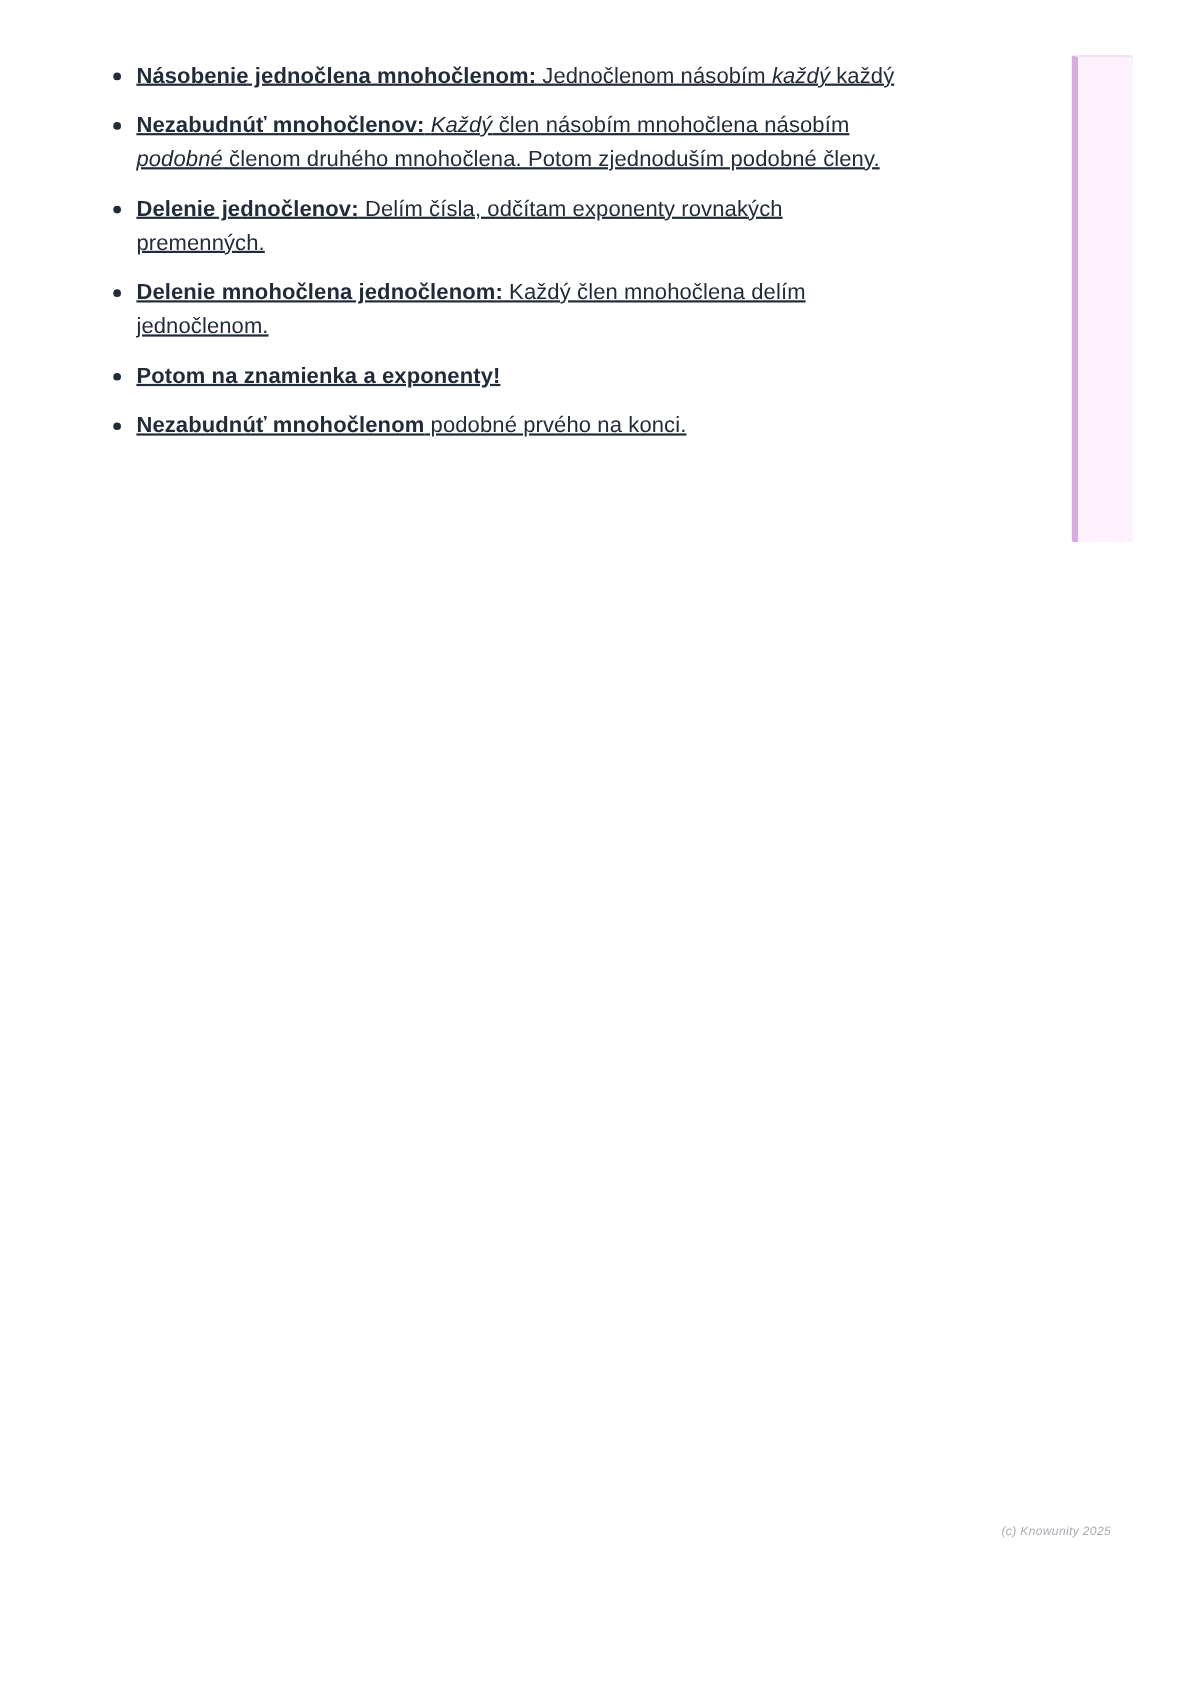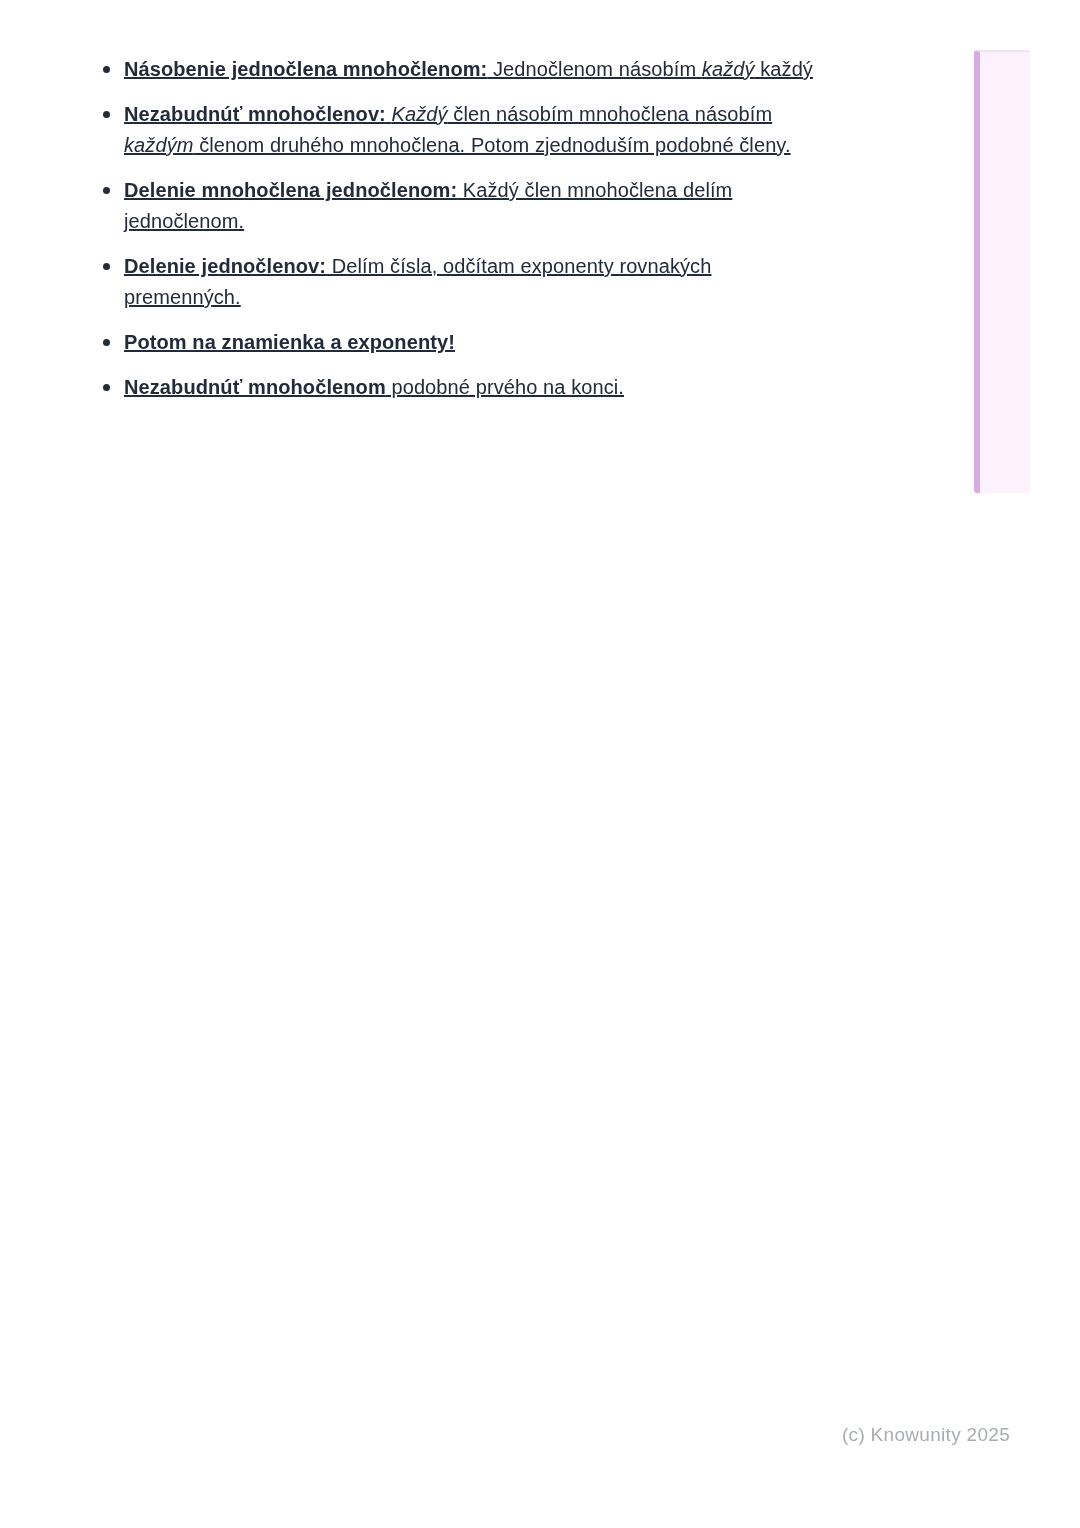--- a/index.html
+++ b/index.html
@@ -55,45 +55,46 @@
     width:56px;
     height:443px;
     background:var(--highlight-fill);
     border-left:6px solid var(--highlight-edge);
     border-top:2px solid var(--highlight-top);
     border-radius:3px 3px 3px 3px;
   }
   .footer{
     position:absolute;
     right:70px;
-    top:1427px;
-    font-size:19px;
+    top:1385px;
+    font-size:11px;
     line-height:15px;
     color:var(--footer-text);
     letter-spacing:0.3px;
+    font-style:italic;
   }
 </style>
 </head>
 <body>
 
 <ul class="notes-list">
     <li>
       <span class="line"><span class="seg bold">Násobenie jednočlena mnohočlenom:</span><span class="seg regular"> Jednočlenom násobím </span><span class="seg italic">každý</span><span class="seg regular"> každý</span></span>
     </li>
     <li>
       <span class="line"><span class="seg bold">Nezabudnúť mnohočlenov:</span><span class="seg regular"> </span><span class="seg italic">Každý</span><span class="seg regular"> člen násobím mnohočlena násobím</span></span>
-      <span class="line"><span class="seg italic">každým</span><span class="seg regular"> členom druhého mnohočlena. Potom zjednoduším podobné členy.</span></span>
+      <span class="line"><span class="seg italic">podobné</span><span class="seg regular"> členom druhého mnohočlena. Potom zjednoduším podobné členy.</span></span>
+    </li>
+    <li>
+      <span class="line"><span class="seg bold">Delenie jednočlenov:</span><span class="seg regular"> Delím čísla, odčítam exponenty rovnakých</span></span>
+      <span class="line"><span class="seg regular">premenných.</span></span>
     </li>
     <li>
       <span class="line"><span class="seg bold">Delenie mnohočlena jednočlenom:</span><span class="seg regular"> Každý člen mnohočlena delím</span></span>
       <span class="line"><span class="seg regular">jednočlenom.</span></span>
-    </li>
-    <li>
-      <span class="line"><span class="seg bold">Delenie jednočlenov:</span><span class="seg regular"> Delím čísla, odčítam exponenty rovnakých</span></span>
-      <span class="line"><span class="seg regular">premenných.</span></span>
     </li>
     <li>
       <span class="line"><span class="seg bold">Potom na znamienka a exponenty!</span></span>
     </li>
     <li>
       <span class="line"><span class="seg bold">Nezabudnúť mnohočlenom</span><span class="seg regular"> podobné prvého na konci.</span></span>
     </li>
   </ul>
 
 <div class="accent-bar"></div>

